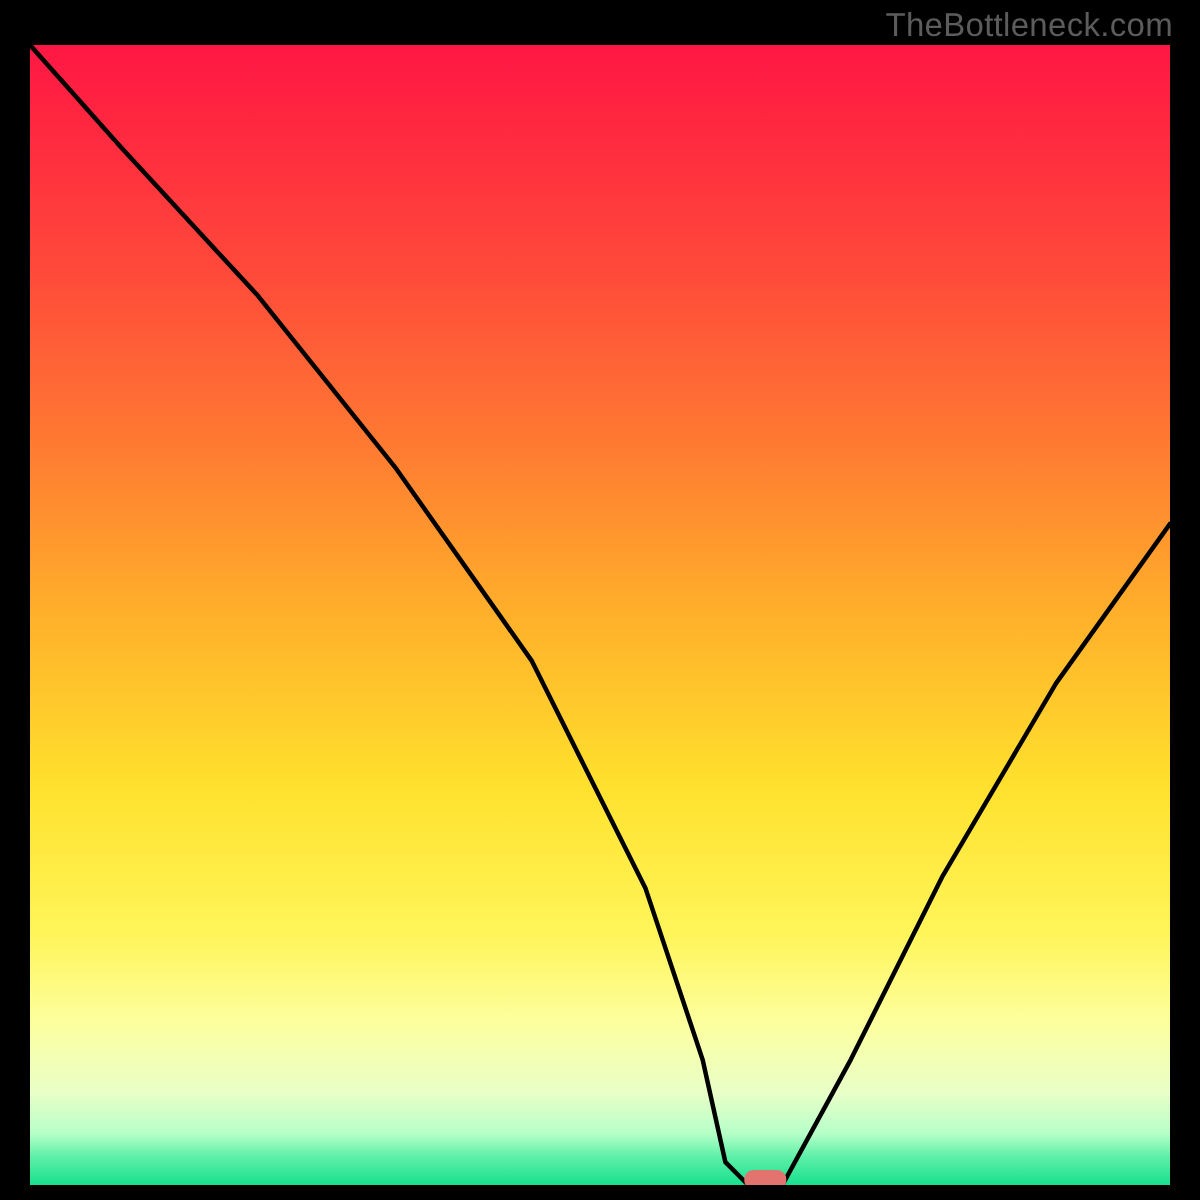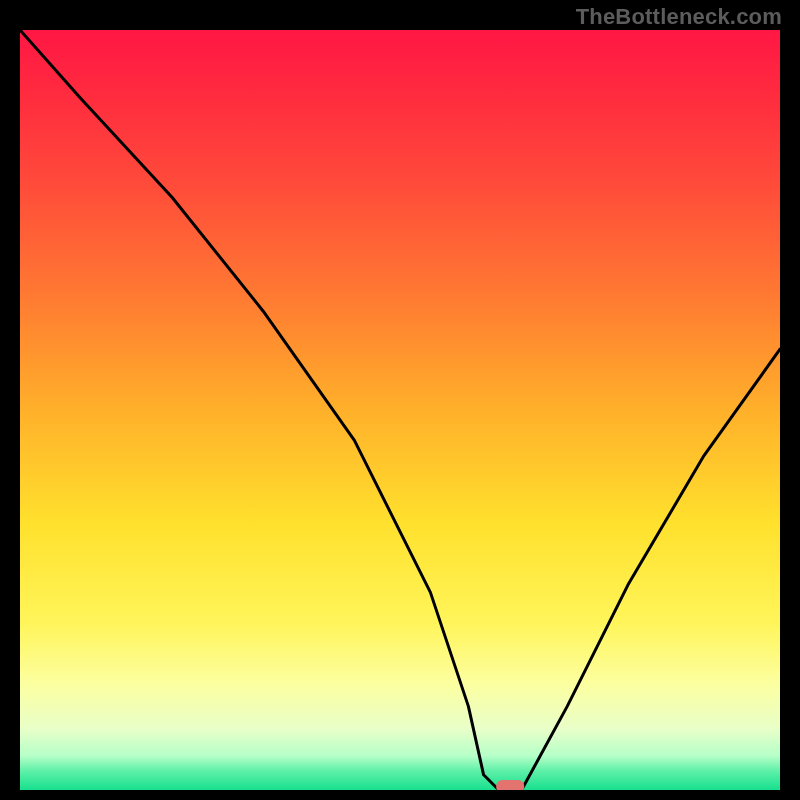--- a/index.html
+++ b/index.html
@@ -15,21 +15,21 @@
     width: 800px;
     height: 800px;
     background: #000;
   }
   .watermark {
     position: absolute;
     top: 4px;
     right: 18px;
     color: #5c5c5c;
     font-size: 22px;
-    font-weight: 700;
+    font-weight: 400;
     letter-spacing: 0.2px;
   }
   .plot {
     position: absolute;
     left: 20px;
     top: 30px;
     width: 760px;
     height: 760px;
   }
   svg { display: block; }

